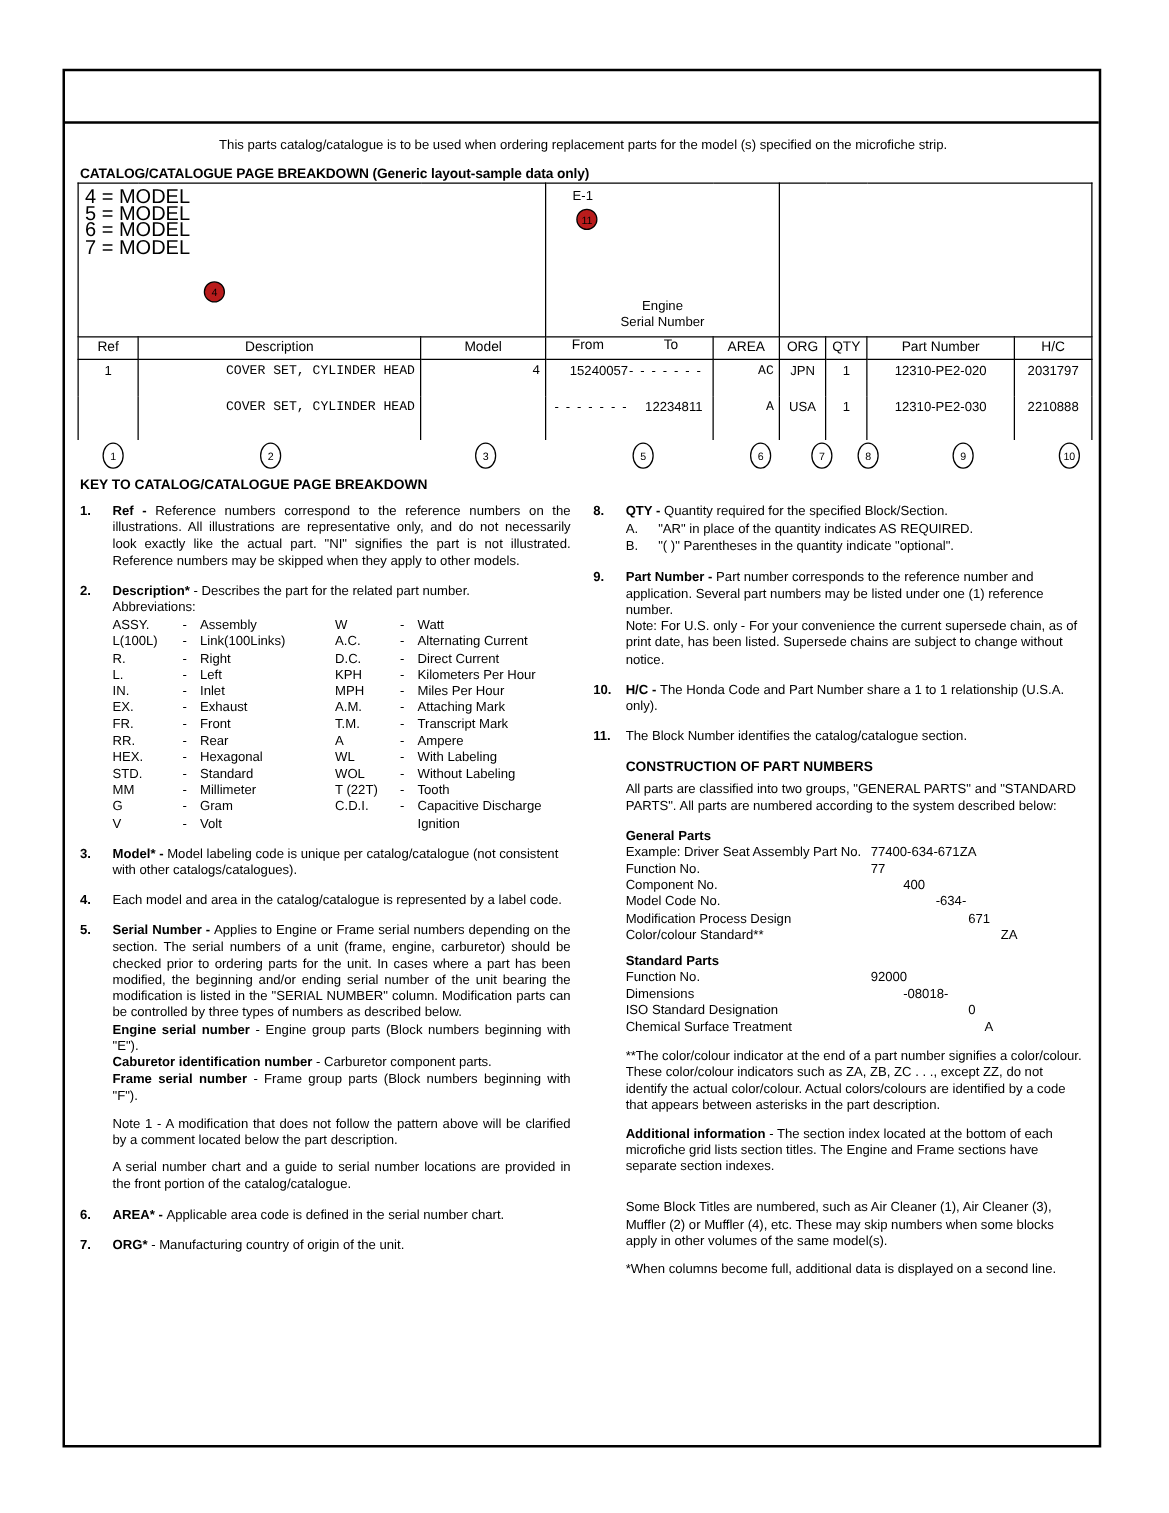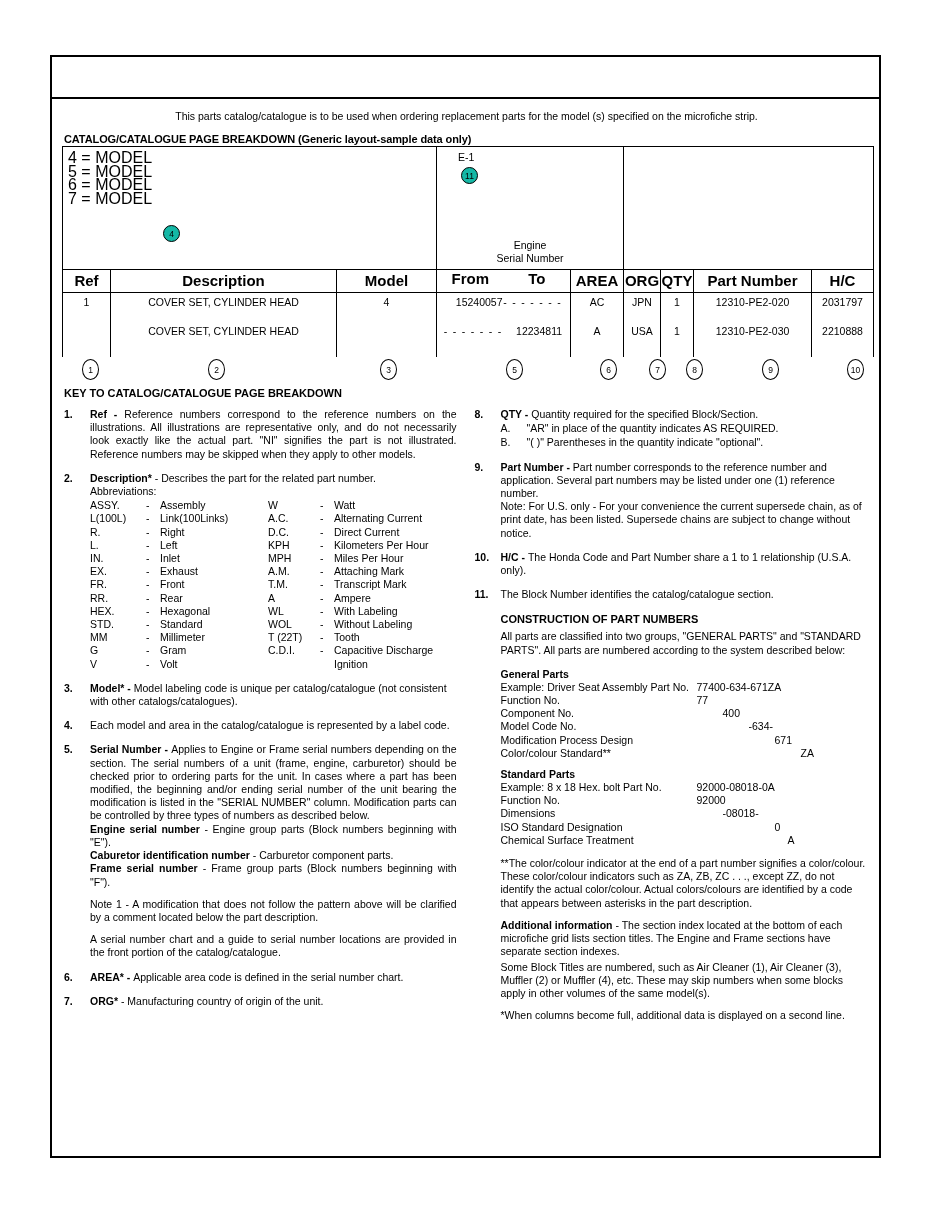--- a/index.html
+++ b/index.html
@@ -61,50 +61,49 @@
   .emptybox{height:118px;}
 
   .cal{
     position:absolute;
     width:17px;height:17px;
     border:1.6px solid #000;
     border-radius:50%;
     font-size:8.5px;
     line-height:16px;
     text-align:center;
-    background:#14b8a6;
+    background:#b91c1c;
     box-sizing:border-box;
   }
   .cal-4{left:100px;top:78px;}
   .cal-11{left:24px;top:20px;}
 
   
   .hdrow td{
     text-align:center;
-    font-size:15px;
+    font-size:11px;
     padding:2px 0 3px 0 !important;
     border:1.6px solid #000;
-    font-weight:bold;
   }
   .hdrow td.split{padding:0 !important;}
   .splitwrap{display:flex;}
   .splitwrap > span{flex:1;text-align:center;}
   .drow td{
     font-size:10.5px;
     height:26px;
     padding:3px 4px 0 4px !important;
     border-left:1.6px solid #000;
     border-right:1.6px solid #000;
     border-top:none;border-bottom:none;
     vertical-align:top;
   }
   .drow.first td{border-top:1.6px solid #000;}
   .drow.last td{height:32px;}
   .c{text-align:center;}
-  .l{text-align:center;}
+  .l{text-align:right;font-family:Liberation Mono, monospace;}
   .sn{display:flex;}
   .sn > span{flex:1;}
   .sn .from{text-align:right;padding-left:2px;}
   .sn .to{text-align:right;padding-right:4px;}
   .dash{letter-spacing:1.3px;}
 
   
   .calloutrow{
     position:relative;
     height:30px;
@@ -489,43 +488,39 @@
               <span class="pnlabel">Modification Process Design</span>
               <span class="pnval" style="padding-left:78px">671</span>
             </div>
           <div class="pnrow">
               <span class="pnlabel">Color/colour Standard**</span>
               <span class="pnval" style="padding-left:104px">ZA</span>
             </div>
 
           <div class="hd">Standard Parts</div>
           <div class="pnrow">
-              <span class="pnlabel">Example: 8 x 18 Hex. bolt Part No.</span>
-              <span class="pnval">92000-08018-0A</span>
-            </div>
-          <div class="pnrow">
               <span class="pnlabel">Function No.</span>
               <span class="pnval">92000</span>
             </div>
           <div class="pnrow">
               <span class="pnlabel">Dimensions</span>
               <span class="pnval" style="padding-left:26px">-08018-</span>
             </div>
           <div class="pnrow">
               <span class="pnlabel">ISO Standard Designation</span>
               <span class="pnval" style="padding-left:78px">0</span>
             </div>
           <div class="pnrow">
               <span class="pnlabel">Chemical Surface Treatment</span>
               <span class="pnval" style="padding-left:91px">A</span>
             </div>
 
           <div class="txt nj" style="margin-top:10px;margin-bottom:9px">**The color/colour indicator at the end of a part number signifies a color/colour. These color/colour indicators such as ZA, ZB, ZC . . ., except ZZ, do not identify the actual color/colour. Actual colors/colours are identified by a code that appears between asterisks in the part description.</div>
 
-          <div class="txt nj" style="margin-bottom:2px"><b>Additional information </b><span>- The section index located at the bottom of each microfiche grid lists section titles. The Engine and Frame sections have separate section indexes.</span></div>
+          <div class="txt nj" style="margin-bottom:20px"><b>Additional information </b><span>- The section index located at the bottom of each microfiche grid lists section titles. The Engine and Frame sections have separate section indexes.</span></div>
 
           <div class="txt nj" style="margin-bottom:9px">Some Block Titles are numbered, such as Air Cleaner (1), Air Cleaner (3), Muffler (2) or Muffler (4), etc. These may skip numbers when some blocks apply in other volumes of the same model(s).</div>
 
           <div class="txt nj">*When columns become full, additional data is displayed on a second line.</div>
         </div>
 
       </div>
     </div>
   </div>
 </div>

